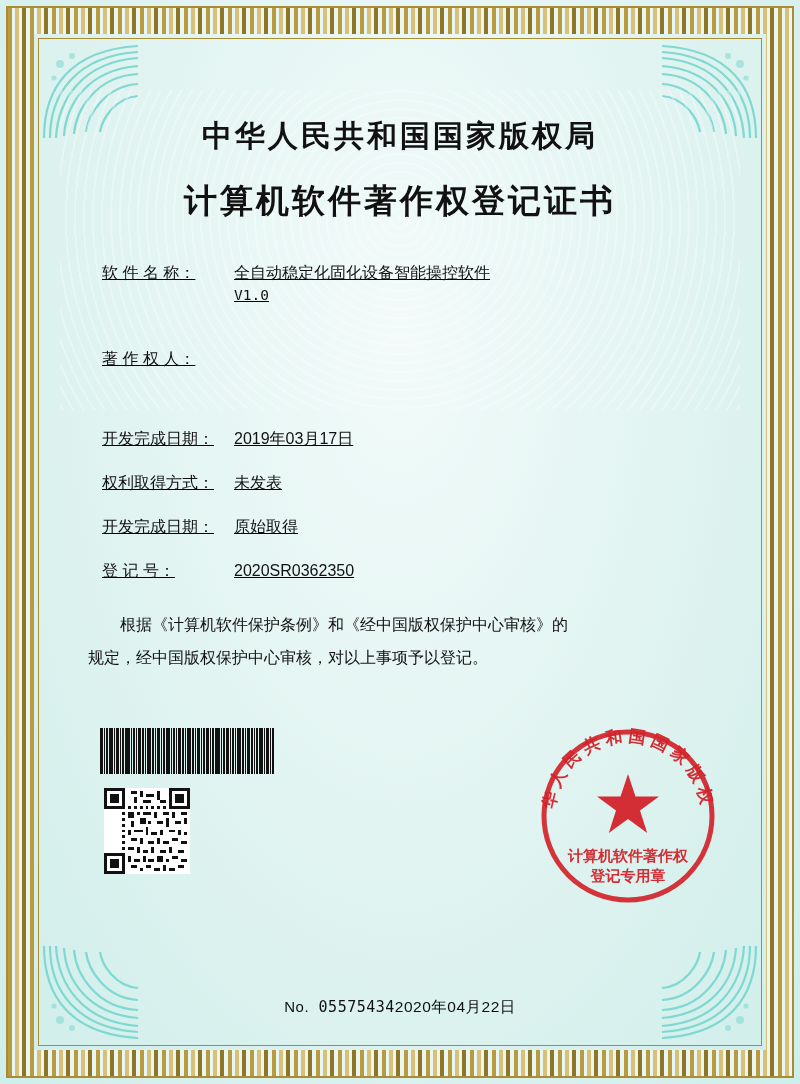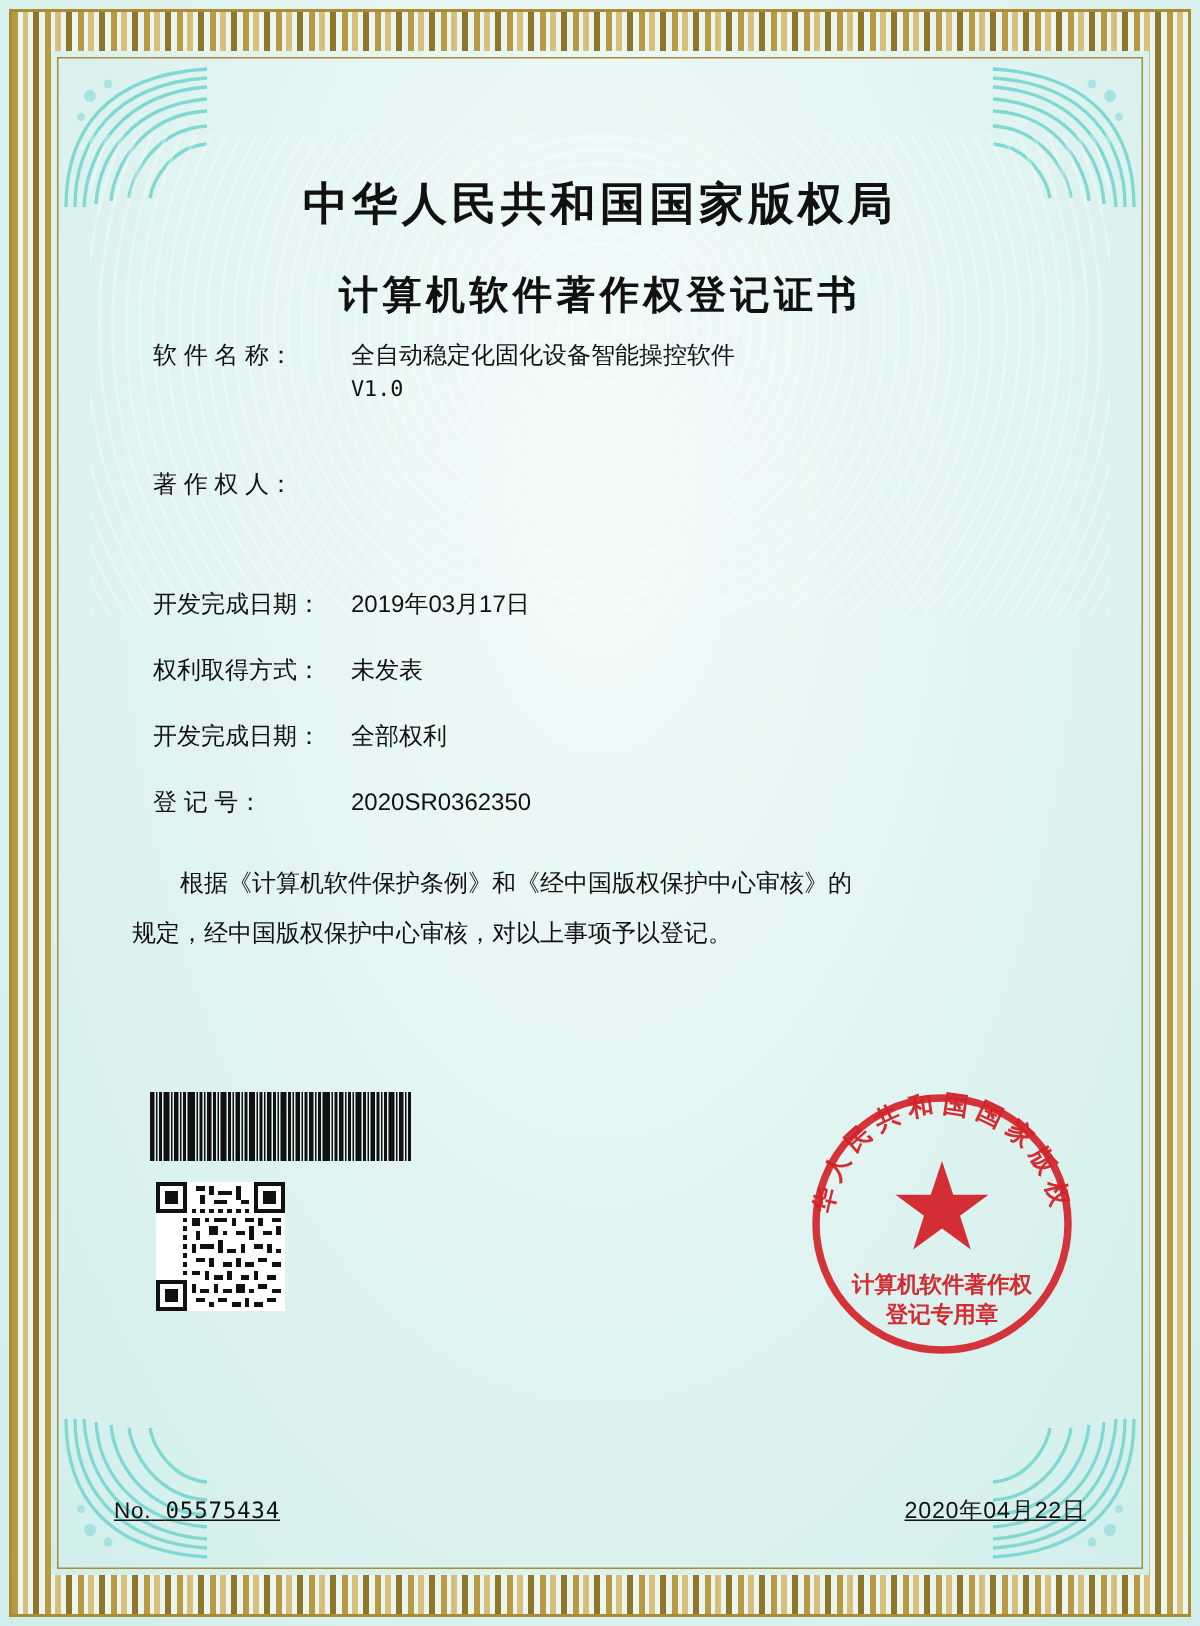--- a/index.html
+++ b/index.html
@@ -92,41 +92,42 @@
   .title-main {
     font-family: "DejaVu Serif", "Liberation Serif", serif;
     font-size: 30px;
     font-weight: 700;
     letter-spacing: 3px;
     color: #111;
     margin-top: 62px;
   }
   .title-sub {
     font-family: "DejaVu Serif", "Liberation Serif", serif;
-    font-size: 26px;
+    font-size: 33px;
     font-weight: 700;
     letter-spacing: 3px;
     color: #111;
     margin-top: 22px;
   }
 
   .cert-no {
     margin-top: 22px;
     text-align: right;
     padding-right: 22px;
     font-size: 13.5px;
     color: #111;
     letter-spacing: .5px;
   }
   .cert-no .lbl { letter-spacing: 1px; }
 
   .fields {
-    margin-top: 12px;
+    margin-top: 37px;
     padding-left: 42px;
     padding-right: 20px;
+    text-decoration: underline;
   }
   .field-row {
     display: flex;
     align-items: flex-start;
     margin-bottom: 22px;
   }
   .field-label {
     width: 132px;
     flex: 0 0 132px;
     font-size: 16px;
@@ -199,25 +200,24 @@
     height: 188px;
     pointer-events: none;
   }
 
   .footer {
     position: absolute;
     left: 76px;
     right: 76px;
     bottom: 66px;
     display: flex;
-    justify-content: space-between;
+    justify-content: center;
     align-items: baseline;
     font-size: 15px;
     color: #111;
-    text-decoration: underline;
   }
   .footer .serial {
     font-family: "DejaVu Sans Mono", "Liberation Mono", monospace;
     letter-spacing: .5px;
   }
   .footer .serial .no-lbl {
     font-family: "Liberation Sans", sans-serif;
   }
   .footer .date {
     font-size: 15.5px;
@@ -339,21 +339,21 @@
         <div class="field-value">2019年03月17日</div>
       </div>
 
       <div class="field-row tight">
         <div class="field-label">权利取得方式：</div>
         <div class="field-value">未发表</div>
       </div>
 
       <div class="field-row tight">
         <div class="field-label">开发完成日期：</div>
-        <div class="field-value">全部权利</div>
+        <div class="field-value">原始取得</div>
       </div>
 
 
       <div class="field-row tight">
         <div class="field-label">登 记 号：</div>
         <div class="field-value">2020SR0362350</div>
       </div>
 
     </div>
 

